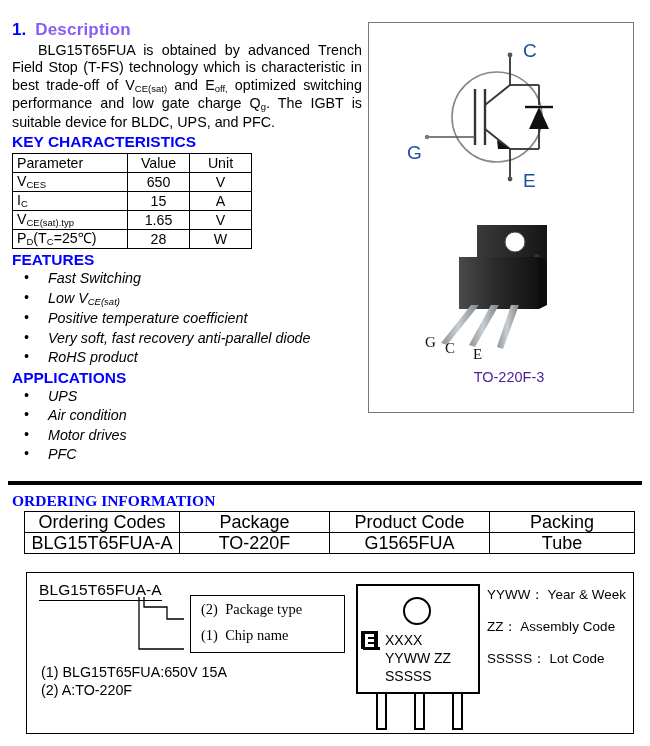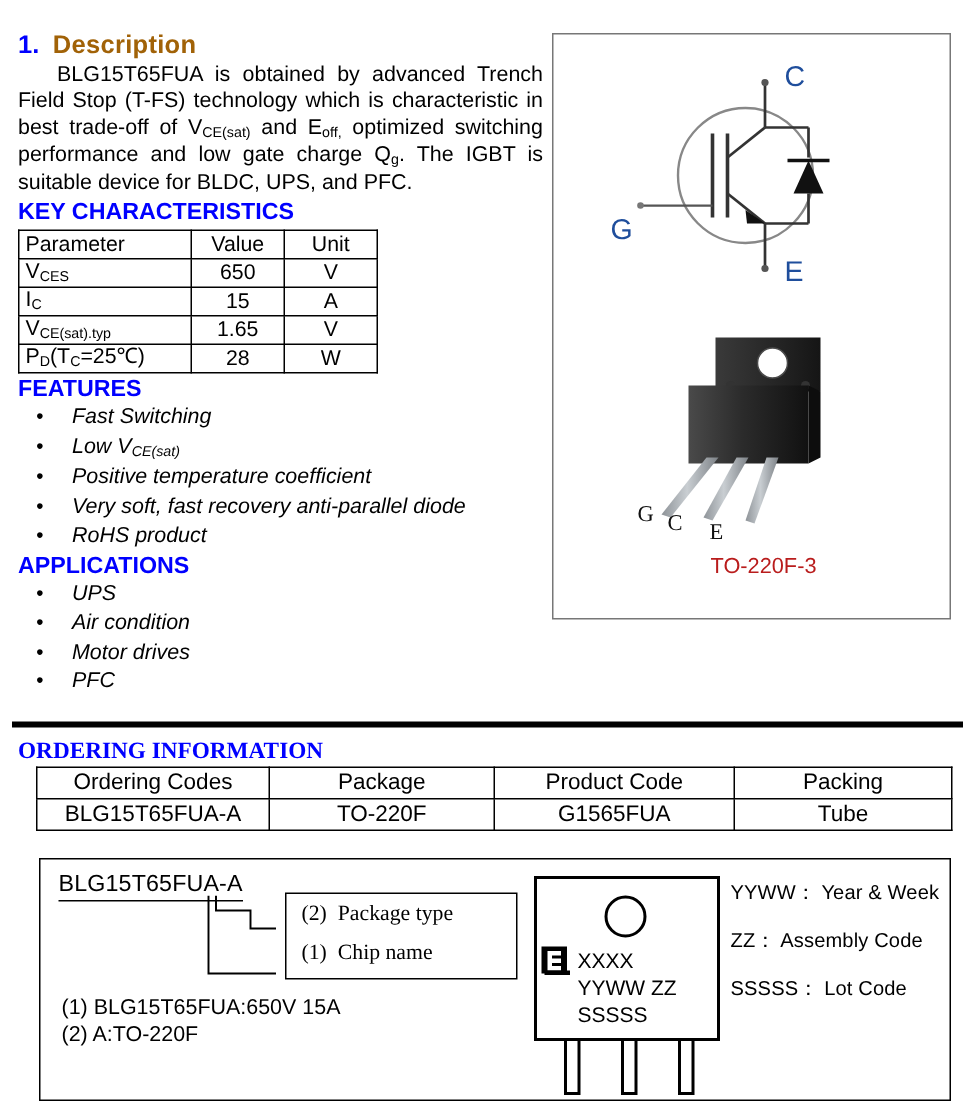--- a/index.html
+++ b/index.html
@@ -9,21 +9,21 @@
     background: #ffffff;
     font-family: "Liberation Sans", sans-serif;
     color: #000000;
     position: relative;
     overflow: hidden;
   }
   .page { position: relative; width: 650px; height: 746px; }
 
   
   .h-section {
-    color: #a16207;
+    color: #8b5cf6;
     font-weight: bold;
     font-size: 17px;
     letter-spacing: .2px;
   }
   .h-sub {
     color: #0000ff;
     font-weight: bold;
     font-size: 15.5px;
   }
 
@@ -87,37 +87,37 @@
   
   .tr-box {
     position: absolute;
     left: 368px; top: 22px;
     width: 266px; height: 391px;
     border: 1px solid #777;
     background: #fff;
   }
   .sym { position: absolute; left: 28px; top: 14px; }
   .pkg-wrap { position: absolute; left: 50px; top: 190px; width: 180px; text-align: center; }
-  .pkg-cap { font-size: 14.5px; margin-top: 2px; color: #b91c1c; }
+  .pkg-cap { font-size: 14.5px; margin-top: 2px; color: #4c1d95; }
 
   
   .rule {
     position: absolute;
     left: 8px; top: 481px;
     width: 634px; height: 4px;
     background: #000;
   }
 
   
   .oi-title { position: absolute; left: 12px; top: 492px; font-family: Liberation Serif, serif; }
   table.oi {
     position: absolute;
     left: 24px; top: 511px;
     border-collapse: collapse;
-    font-size: 15px;
+    font-size: 18px;
     table-layout: fixed;
     width: 610px;
   }
   table.oi td {
     border: 1px solid #000;
     height: 21px;
     line-height: 20px;
     text-align: center;
     padding: 0 3px;
     white-space: nowrap;

